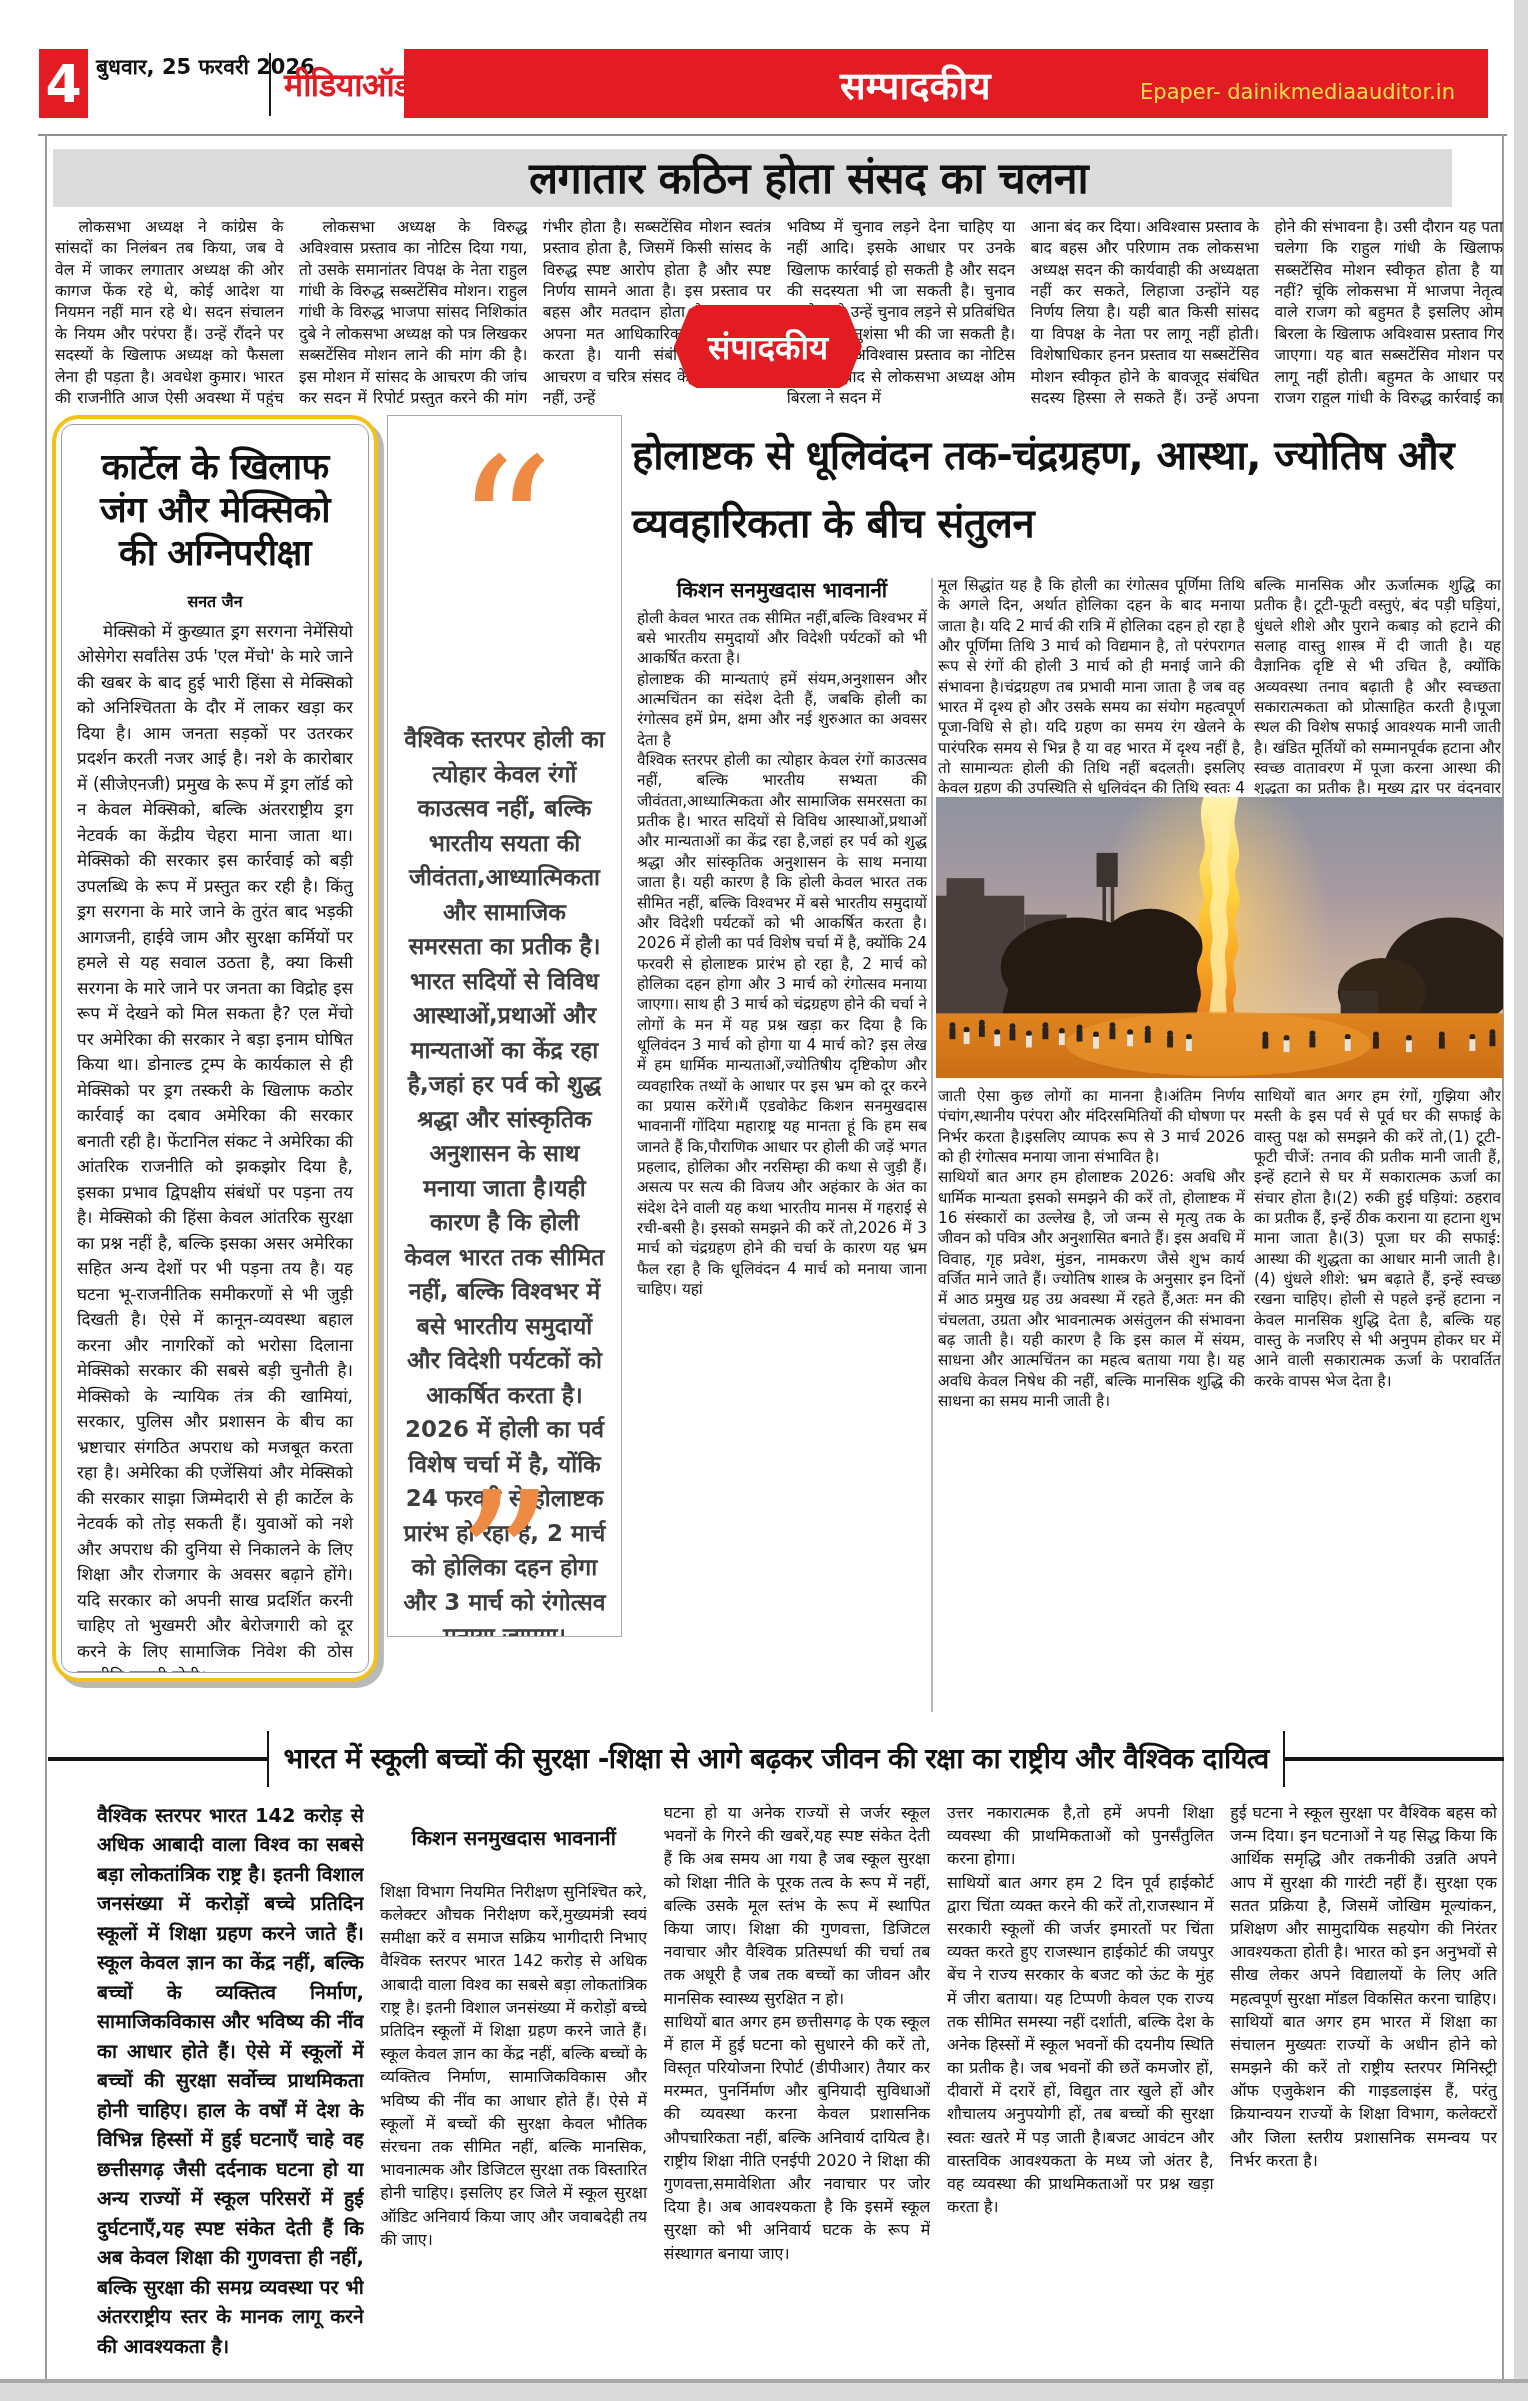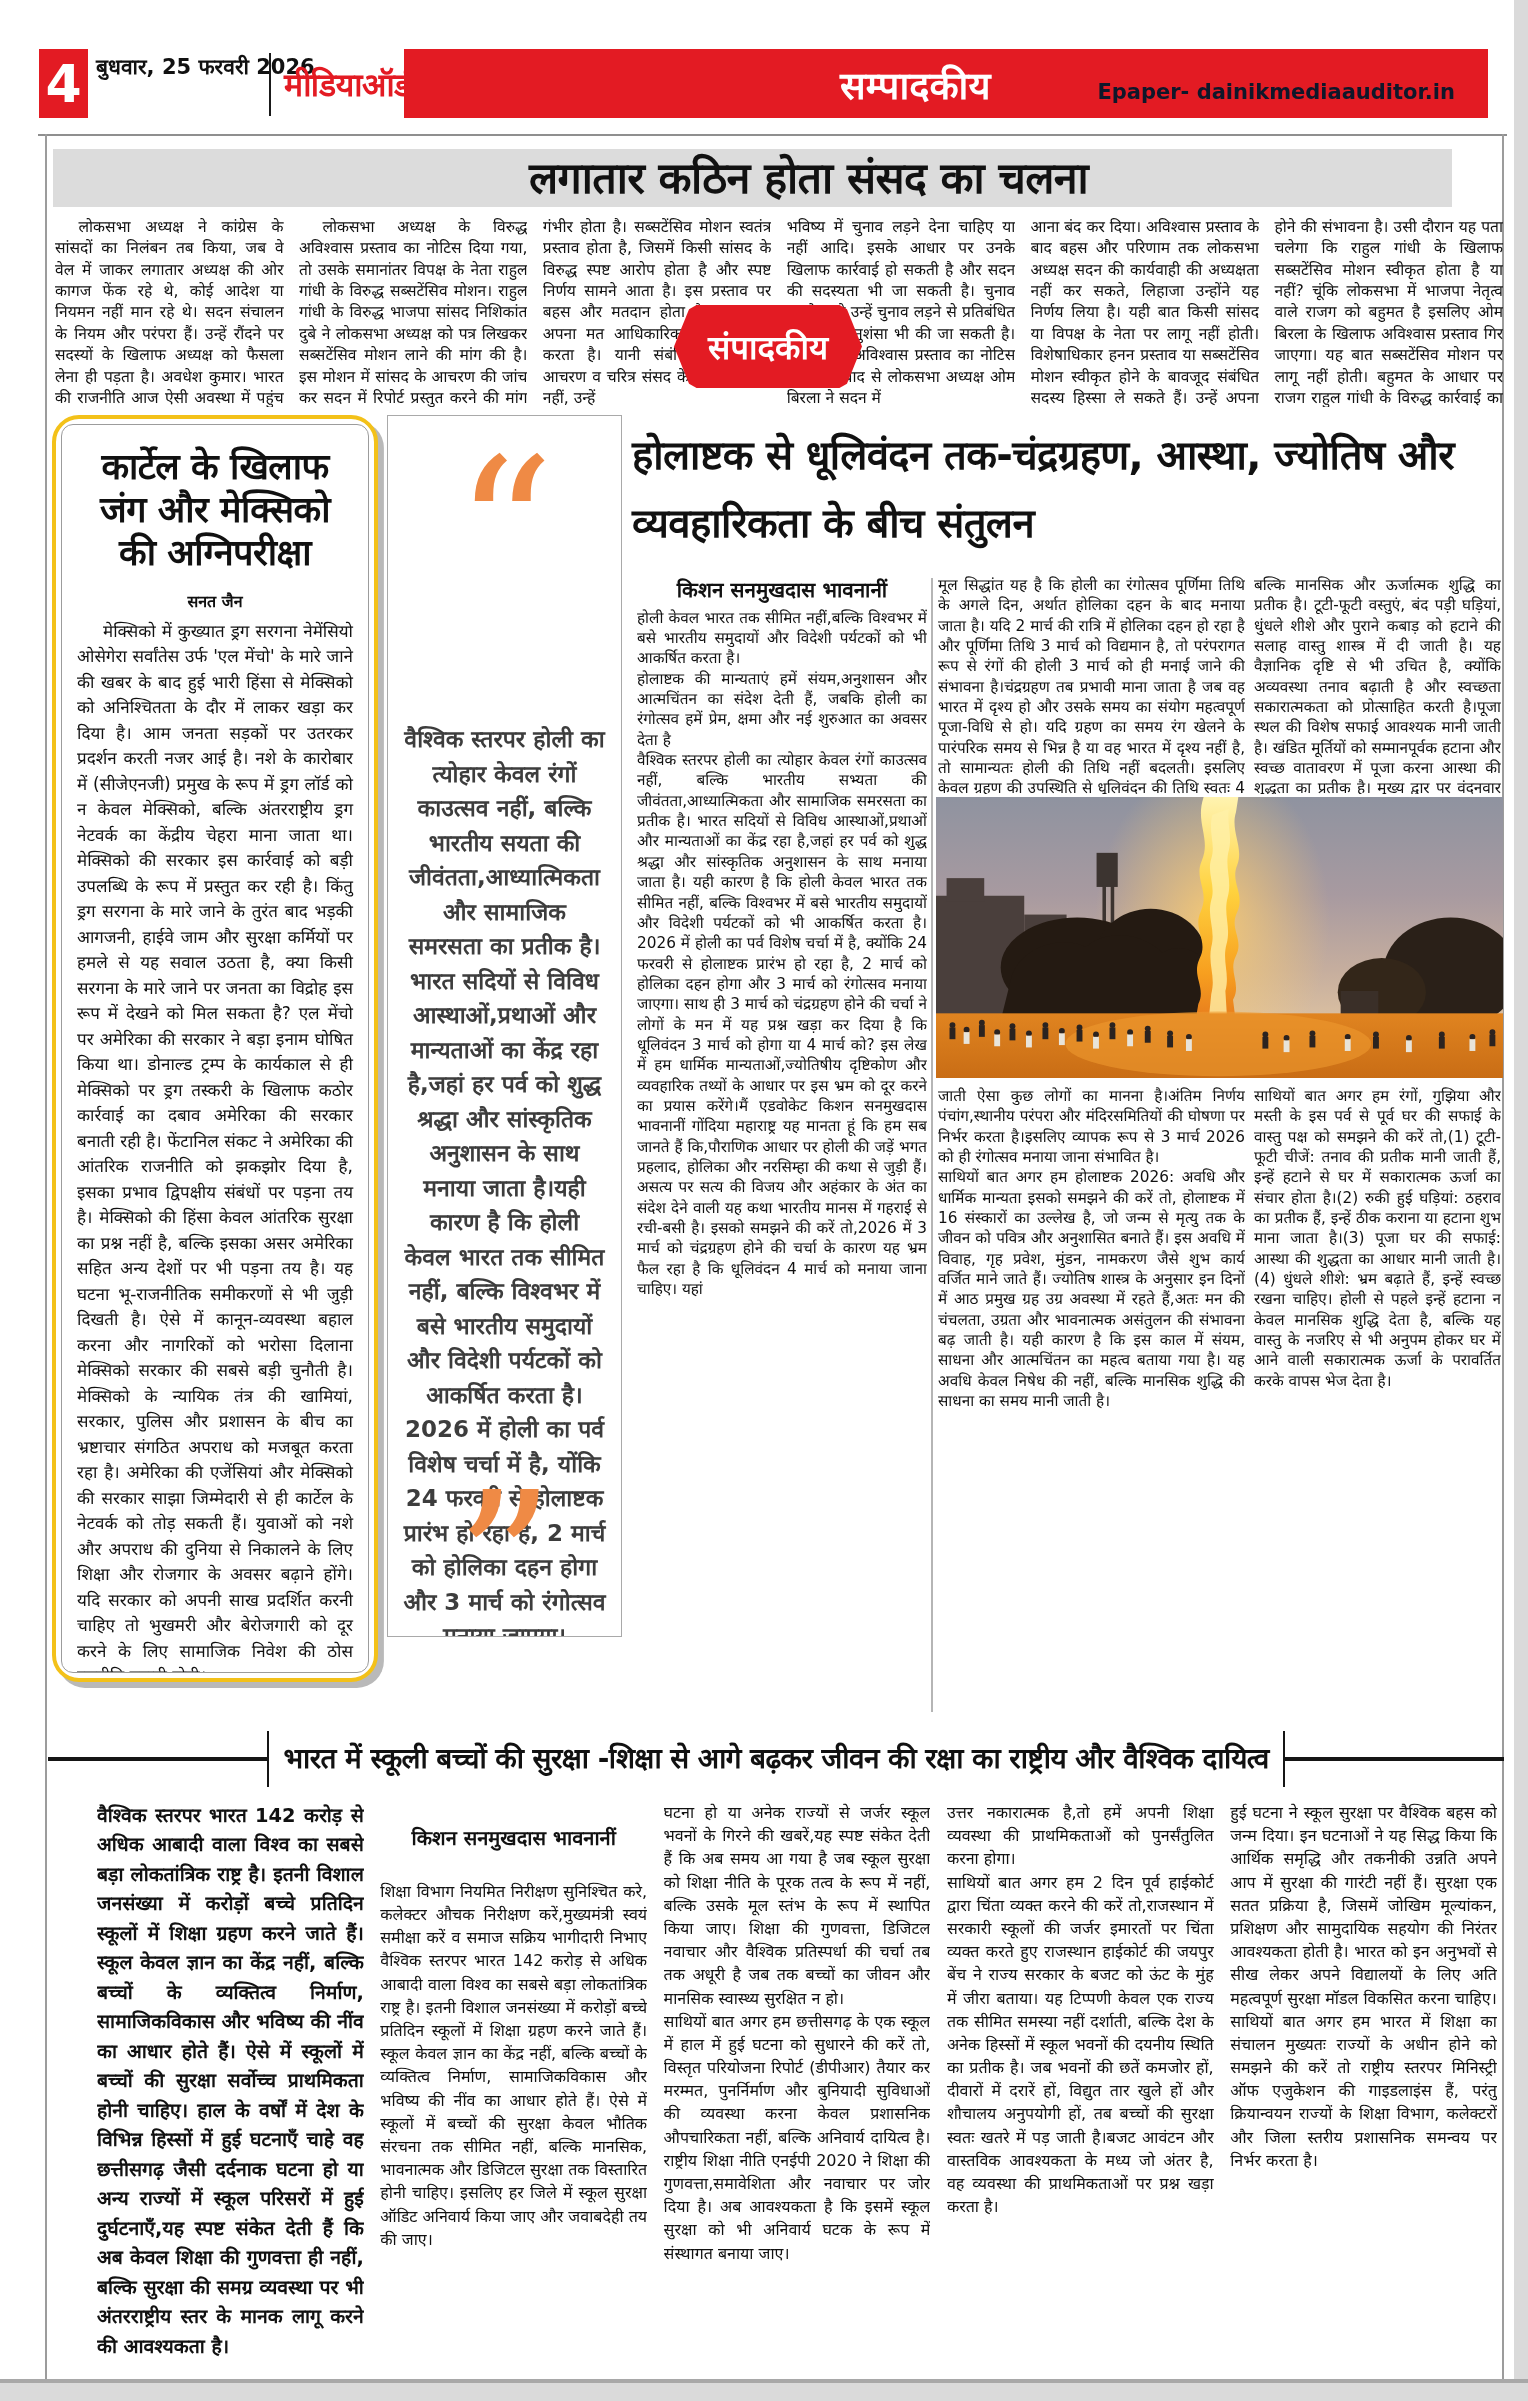--- a/index.html
+++ b/index.html
@@ -17,21 +17,21 @@
     font-size:52px;font-weight:700;display:flex;align-items:center;justify-content:center;}
   .hd-date{position:absolute;left:96px;top:31px;height:69px;display:flex;align-items:center;
     font-size:21px;font-weight:700;}
   .hd-sep{position:absolute;left:269px;top:53px;width:2.4px;height:63px;background:#1a1a1a;}
   .masthead{position:absolute;left:284px;top:49px;height:69px;display:flex;align-items:center;
     font-size:32px;font-weight:800;color:var(--red);letter-spacing:-0.6px;}
   .banner{position:absolute;left:404px;top:49px;width:1084px;height:69px;background:var(--red);}
   .banner-title{position:absolute;left:436px;top:0;height:69px;display:flex;align-items:center;
     color:#fff;font-size:38px;font-weight:800;}
   .banner-epaper{position:absolute;right:33px;top:0;height:86px;display:flex;align-items:center;
-    color:#0f172a;font-size:21px;font-weight:700;}
+    color:#fde047;font-size:21px;font-weight:400;}
 
   
   .rule-top{position:absolute;left:38px;top:134px;width:1469px;height:1.8px;background:#8f8f8f;}
   .frame-l{position:absolute;left:45px;top:134px;width:1.8px;height:2247px;background:#9c9c9c;}
   .frame-r{position:absolute;left:1502px;top:134px;width:1.8px;height:2247px;background:#9c9c9c;}
   .edge-r{position:absolute;left:1514px;top:0;width:14px;height:2401px;background:#dadada;}
   .edge-b1{position:absolute;left:0;top:2379px;width:1528px;height:3.5px;background:#a8a8a8;}
   .edge-b2{position:absolute;left:0;top:2383px;width:1528px;height:19px;background:#dadada;}
 
   

